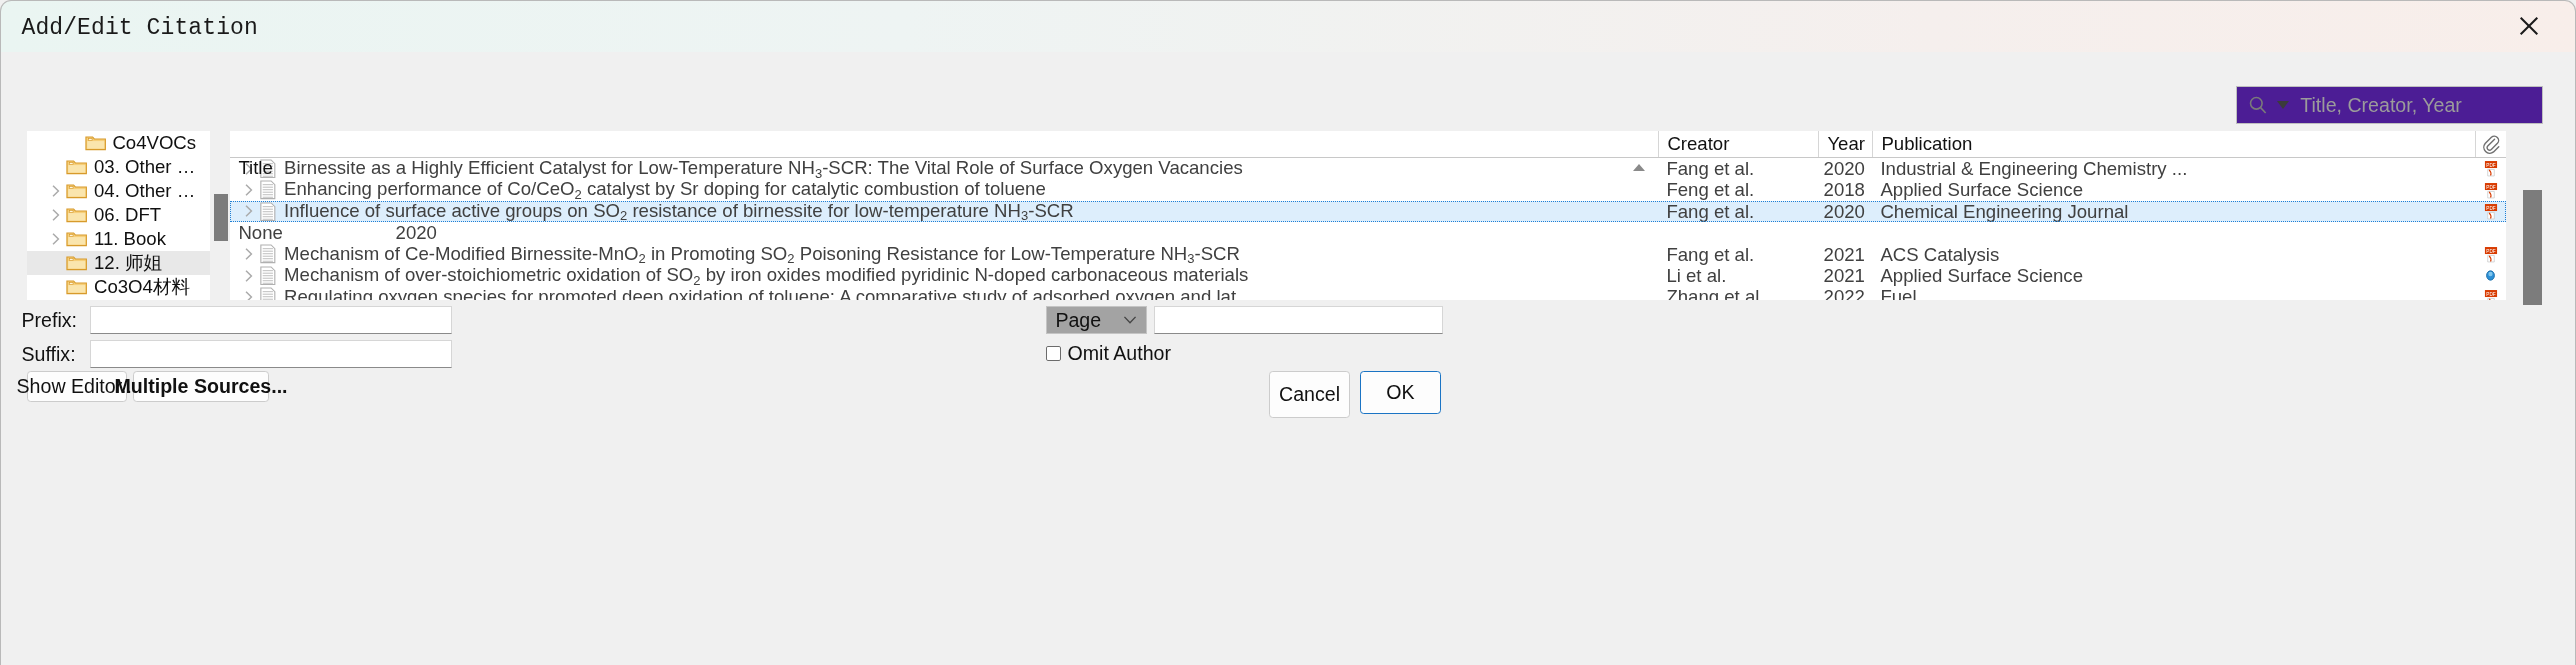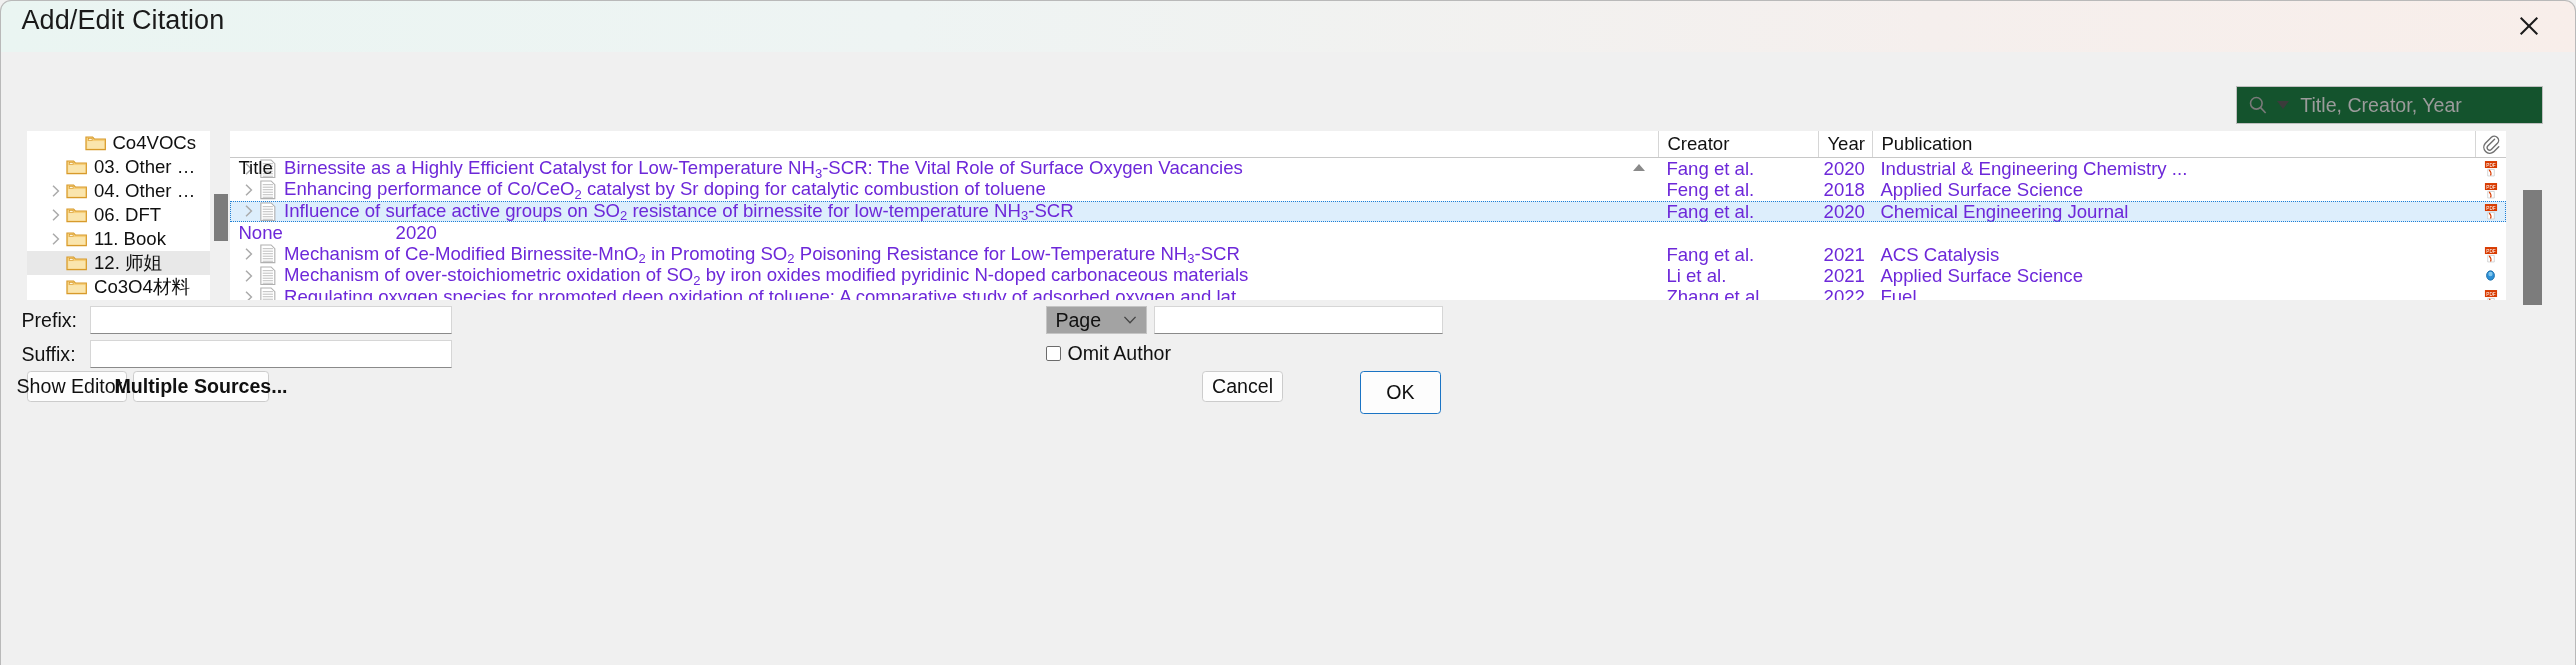--- a/index.html
+++ b/index.html
@@ -29,25 +29,26 @@
     border-top: 1.9px solid #b9b9b9;
     border-left: 1.9px solid #b9b9b9;
     border-right: 1.9px solid #b9b9b9;
     border-top-left-radius: 11.2px;
     border-top-right-radius: 11.2px;
     box-sizing: border-box;
   }
   .titlebar-text {
     position: absolute;
     left: 20.5px;
-    top: 4px;
-    font-size: 27px;
+    top: 14px;
+    font-size: 23px;
     color: #1a1a1a;
     letter-spacing: 0.1px;
     white-space: nowrap;
+    font-family: Liberation Mono, monospace;
   }
   .close-btn {
     position: absolute;
     right: 5.6px;
     top: 0;
     width: 80px;
     height: 50px;
     display: flex;
     align-items: center;
     justify-content: center;
@@ -68,21 +69,21 @@
     box-sizing: border-box;
   }
 
   
   .searchbox {
     position: absolute;
     right: 32px;
     top: 34px;
     width: 307px;
     height: 38px;
-    background: #14532d;
+    background: #4c1d95;
     border: 0.9px solid #bfbfbf;
     box-sizing: border-box;
     display: flex;
     align-items: center;
     padding-left: 10.2px;
   }
   .search-icon { width: 22.4px; height: 22.4px; flex: 0 0 auto; }
   .search-caret {
     width: 0; height: 0;
     border-left: 6.5px solid transparent;
@@ -207,21 +208,21 @@
     cursor: default;
     box-sizing: border-box;
   }
   .trow.selected {
     background: #ddeefc;
     outline: 1.9px dotted #1e7fd4;
     outline-offset: -1.9px;
   }
   .cell {
     font-size: 18.6px;
-    color: #6d28d9;
+    color: #404040;
     box-sizing: border-box;
     white-space: nowrap;
     overflow: hidden;
     text-overflow: ellipsis;
     height: 21.4px;
     line-height: 21.4px;
   }
   .cell-title {
     width: 1428px;
     display: flex;
@@ -362,21 +363,21 @@
     font-size: 19.6px;
     color: #111111;
     display: flex;
     align-items: center;
     justify-content: center;
     white-space: nowrap;
     cursor: default;
   }
   .btn-show-editor { left: 26px; top: 319px; width: 100px; height: 31px; }
   .btn-multiple-sources { left: 132px; top: 319px; width: 136px; height: 31px; font-weight: bold; }
-  .btn-cancel { left: 1201px; top: 319px; width: 81px; height: 31px; }
+  .btn-cancel { left: 1268px; top: 319px; width: 81px; height: 47px; }
   .btn-ok {
     left: 1359px; top: 319px; width: 81px; height: 43px;
     border: 1.9px solid #1b74c4;
   }
 </style>
 </head>
 <body>
 
 <div class="window">
 

